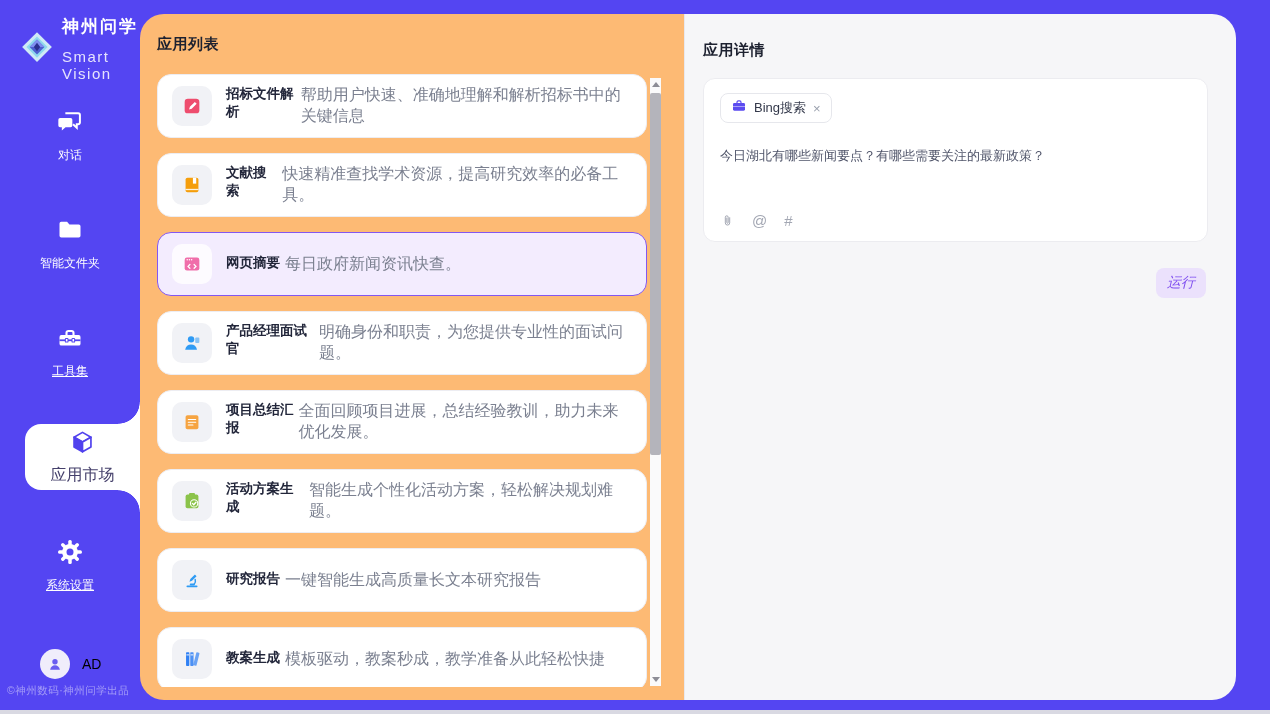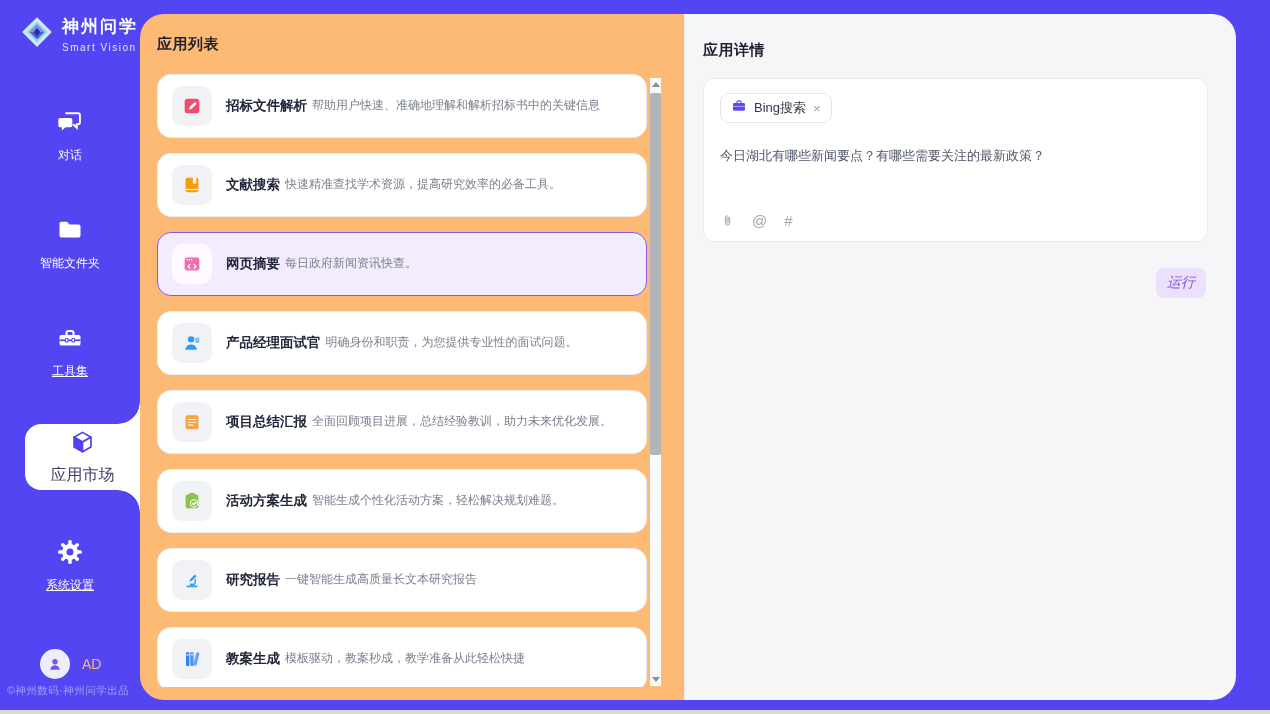--- a/index.html
+++ b/index.html
@@ -8,42 +8,42 @@
     font-family:"Liberation Sans","DejaVu Sans",sans-serif;
     background:#5445f2;
     position:relative; overflow:hidden;
   }
   .bottom-strip { position:absolute; left:0; right:0; bottom:0; height:4px; background:#d9d9e2; }
 
   
   .sidebar { position:absolute; left:0; top:0; width:140px; height:710px; }
   .logo { position:absolute; left:20px; top:15px; display:flex; align-items:center; gap:8px; }
   .logo-text .cn { color:#fff; font-size:17px; font-weight:bold; letter-spacing:2px; }
-  .logo-text .en { color:rgba(255,255,255,.85); font-size:10px; letter-spacing:1.5px; margin-top:4px; }
+  .logo-text .en { color:rgba(255,255,255,.85); font-size:15px; letter-spacing:1.5px; margin-top:10px; }
   .nav-item { position:absolute; left:0; width:140px; display:flex; flex-direction:column; align-items:center; gap:7px; cursor:pointer; }
   .nav-item .lbl { color:#fff; font-size:12px; }
   .nav-item .lbl.u { text-decoration:underline; }
   .nav-active {
     position:absolute; left:25px; top:424px; width:115px; height:66px;
     background:#fff; border-radius:16px 0 0 16px;
     display:flex; flex-direction:column; align-items:center; justify-content:center; gap:5px;
     cursor:pointer;
   }
   .nav-active::before {
     content:""; position:absolute; right:0; top:-22px; width:22px; height:22px;
     background:radial-gradient(circle 22px at 0 0, #5445f2 0 21.4px, #fff 22px);
   }
   .nav-active::after {
     content:""; position:absolute; right:0; bottom:-22px; width:22px; height:22px;
     background:radial-gradient(circle 22px at 0 100%, #5445f2 0 21.4px, #fff 22px);
   }
   .nav-active .lbl { color:#45406b; font-size:16px; }
   .user-row { position:absolute; left:40px; top:649px; display:flex; align-items:center; gap:12px; cursor:pointer; }
   .avatar { width:30px; height:30px; border-radius:50%; background:#f0edfb; display:flex; align-items:center; justify-content:center; }
-  .user-name { color:#fdba74; font-size:14px; }
+  .user-name { color:#000000; font-size:14px; }
   .side-footer { position:absolute; left:7px; top:684px; color:rgba(255,255,255,.45); font-size:10.5px; letter-spacing:.5px; }
 
   
   .main { position:absolute; left:140px; top:14px; width:1096px; height:686px;
           border-radius:24px; overflow:hidden; display:flex; }
   .panel-list { width:544px; background:#fdba74; position:relative; padding:21px 0 0 17px; }
   .panel-detail { flex:1; background:#f6f6f8; border-left:1px solid #e8e8ee; position:relative; padding:27px 28px 0 18px; }
   .panel-title { font-size:15px; font-weight:bold; color:#1d2130; letter-spacing:.5px; }
 
   
@@ -51,21 +51,21 @@
   .card {
     flex:0 0 64px; border:1px solid #ededf2; border-radius:14px; background:#fff;
     display:flex; align-items:center; padding:0 14px; gap:14px; cursor:pointer;
   }
   .card.selected { background:#f3ecfe; border:1.5px solid #8457f0; }
   .app-ic { width:40px; height:40px; border-radius:10px; background:#f1f2f6; flex:0 0 40px;
             display:flex; align-items:center; justify-content:center; }
   .card.selected .app-ic { background:#fdfbff; }
   .card-text { display:flex; flex-direction:row; gap:5px; }
   .card-title { font-size:13.5px; font-weight:bold; color:#22263a; }
-  .card-desc { font-size:12px; color:#7b8090; }
+  .card-desc { font-size:16px; color:#7b8090; }
 
   
   .sbar { position:absolute; right:23px; top:64px; width:11px; height:608px; background:#fafafb; }
   .sbar .arr { position:absolute; left:0; width:11px; height:13px; display:flex; align-items:center; justify-content:center; cursor:pointer; }
   .arr-up { top:0; } .arr-down { bottom:0; }
   .tri-up { width:0; height:0; border-left:4px solid transparent; border-right:4px solid transparent; border-bottom:5px solid #8d8d96; }
   .tri-down { width:0; height:0; border-left:4px solid transparent; border-right:4px solid transparent; border-top:5px solid #8d8d96; }
   .sthumb { position:absolute; left:0; top:15px; width:11px; height:362px; background:#b4b4bb; border-radius:2px; cursor:pointer; }
 
   

